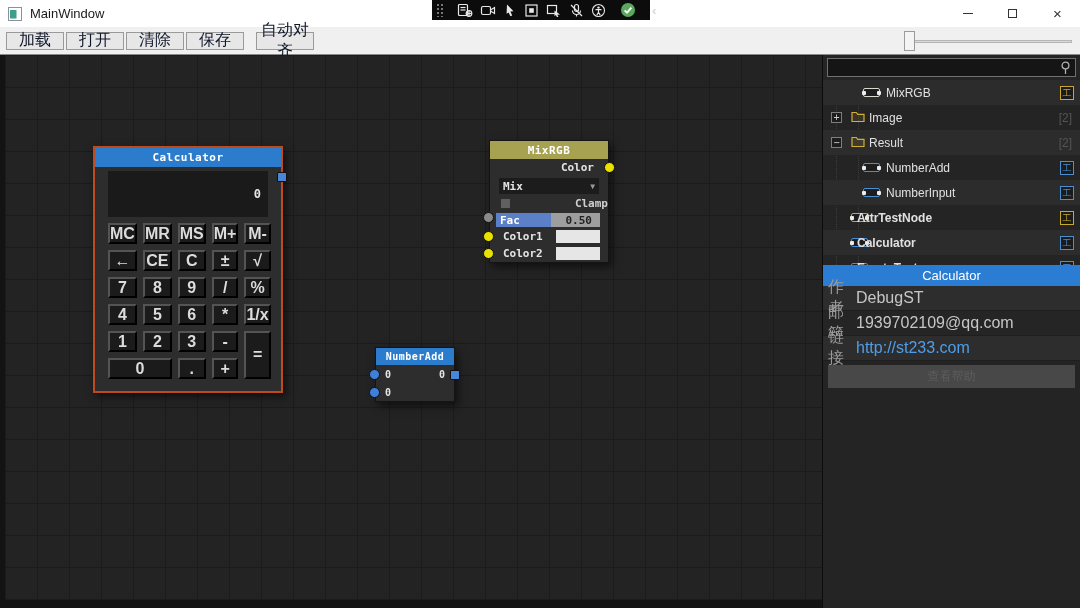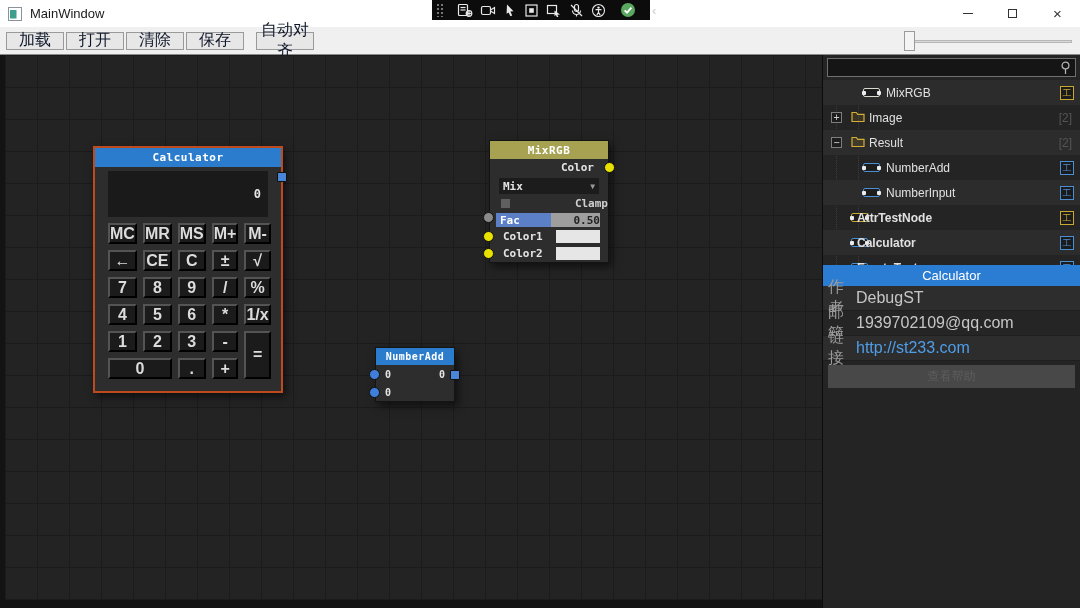--- a/index.html
+++ b/index.html
@@ -83,21 +83,21 @@
   .mixrgb .node-header { background:#a6a251; }
   .mr-row { position:relative; display:flex; align-items:center; }
   .mr-out { height:17px; justify-content:flex-end; padding-right:14px; }
   .mr-dd { margin:2px 9px 1px; height:16px; background:#1c1c1c; display:flex; align-items:center;
     justify-content:space-between; padding:0 4px; cursor:pointer; }
   .mr-dd .arrow { color:#999; font-size:8px; }
   .mr-clamp { height:16px; padding-left:11px; gap:5px; color:#cfcfcf;justify-content:space-between; }
   .mr-check { width:9px; height:9px; background:#606060; cursor:pointer; }
   .mr-fac { margin:2px 8px 1px 6px; height:14px; display:flex; cursor:ew-resize; }
   .mr-fac .facl { width:53%; background:#5b80c8; color:#fff; padding-left:4px; display:flex; align-items:center; }
-  .mr-fac .facr { flex:1; background:#9e9e9e; color:#222; display:flex; align-items:center; justify-content:flex-end; padding-right:0; }
+  .mr-fac .facr { flex:1; background:#9e9e9e; color:#222; display:flex; align-items:center; justify-content:flex-end; padding-right:8px; }
   .mr-color { height:17px; padding-left:13px; }
   .mr-color .swatch { position:absolute; right:8px; top:2px; width:44px; height:13px; background:#e6e6e6; cursor:pointer; }
 
   
   .numadd { left:370px; top:292px; width:80px; font-size:10px; }
   .numadd .node-header { height:17px; background:#2b7ccd; font-size:10px; }
   .na-row { position:relative; height:18px; display:flex; align-items:center; padding:0 9px; }
   .na-row .outv { margin-left:auto; }
 
   

